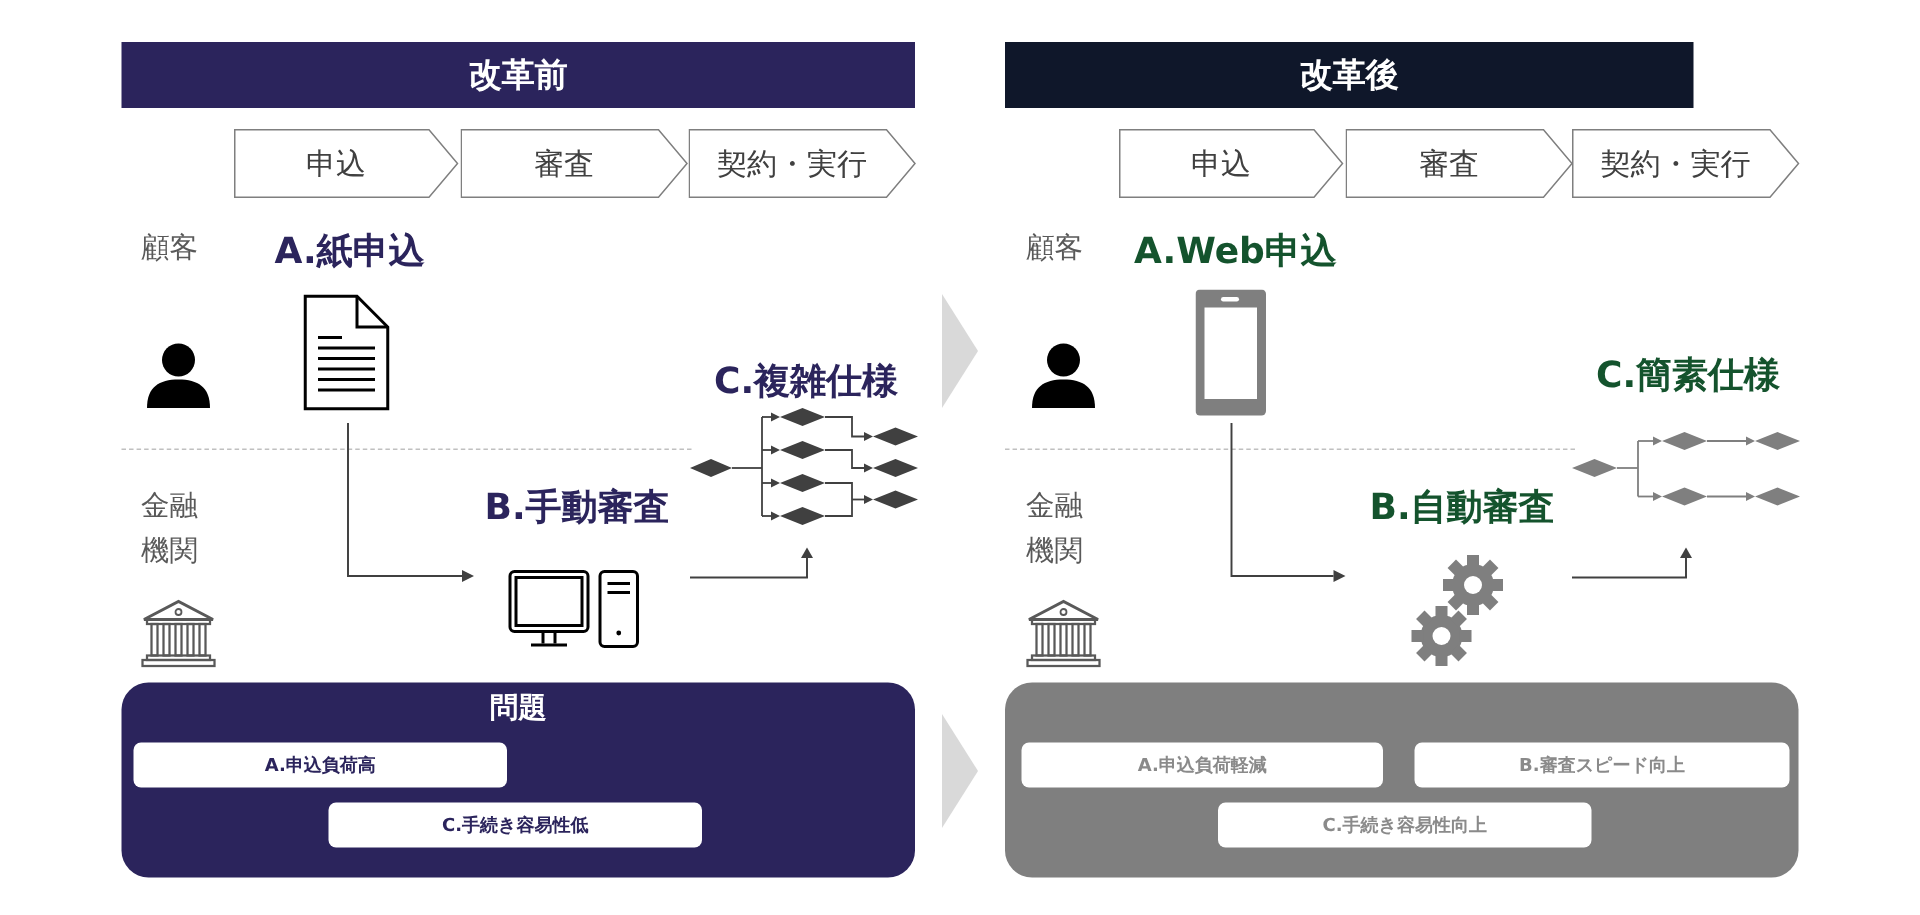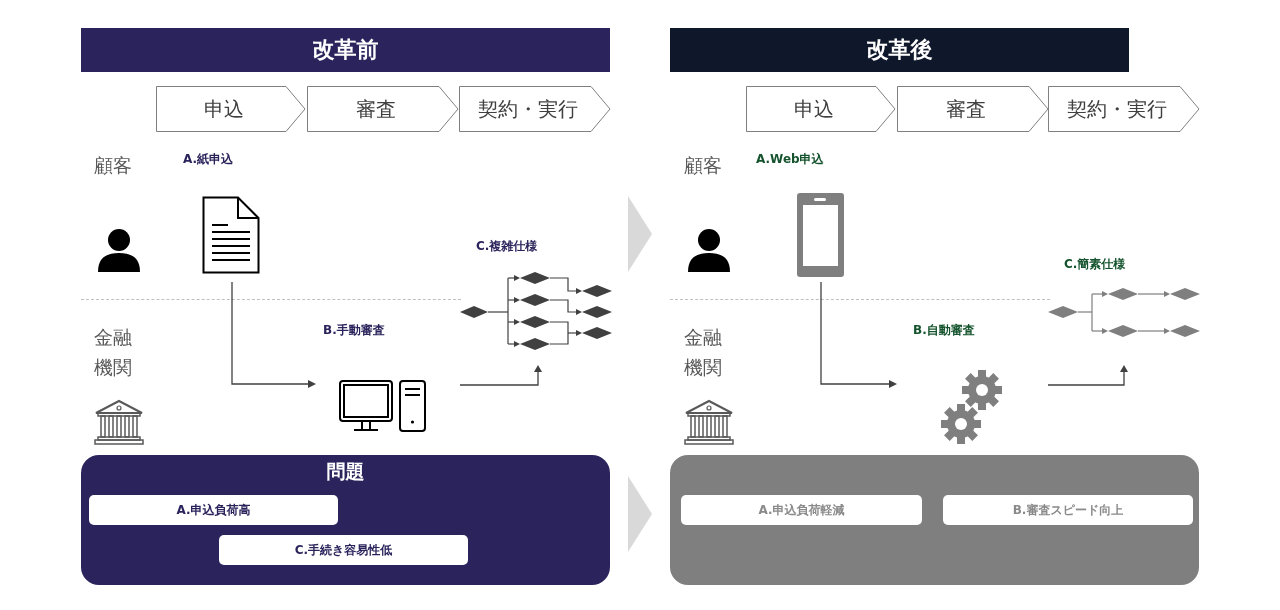--- a/index.html
+++ b/index.html
@@ -5,21 +5,21 @@
   html,body{margin:0;padding:0;background:#ffffff;}
   body{width:1280px;height:610px;position:relative;overflow:hidden;font-family:"DejaVu Sans","Liberation Sans",sans-serif;}
   .abs{position:absolute;}
   .hdr{position:absolute;height:44px;color:#fff;font-weight:bold;font-size:22px;display:flex;align-items:center;justify-content:center;}
   .hdr.before{left:81px;top:28px;width:529px;background:#2b245c;}
   .hdr.after{left:670px;top:28px;width:459px;background:#0f172a;}
   .step{position:absolute;top:86px;height:46px;display:flex;align-items:center;justify-content:center;font-size:20px;color:#404040;}
   .step svg{position:absolute;left:0;top:0;}
   .step span{position:relative;padding-right:14px;}
   .rowlbl{position:absolute;font-size:19px;color:#595959;line-height:30px;}
-  .ttl{position:absolute;font-size:12px;font-weight:bold;white-space:nowrap;}
+  .ttl{position:absolute;font-size:24px;font-weight:bold;white-space:nowrap;}
   .ttl.navy{color:#2b245c;}
   .ttl.gray{color:#14532d;}
   .divider{position:absolute;top:299px;height:0;border-top:1px dashed #c0c0c0;}
   .box{position:absolute;top:455px;width:529px;height:130px;border-radius:18px;}
   .box.before{left:81px;background:#2b245c;}
   .box.after{left:670px;background:#7f7f7f;}
   .box .bt{position:absolute;left:0;right:0;top:4px;text-align:center;color:#fff;font-weight:bold;font-size:19px;}
   .pill{position:absolute;height:30px;background:#fff;border-radius:5px;display:flex;align-items:center;justify-content:center;font-weight:bold;font-size:12px;white-space:nowrap;}
   .box.before .pill{color:#2b245c;}
   .box.after .pill{color:#8a8a8a;}
@@ -243,21 +243,21 @@
       <circle r="6" fill="#fff"></circle>
     </g>
   </g>
 </svg>
 
 <svg class="abs" style="left:1046px;top:364px;" width="90" height="24">
   <path d="M2,21 H78 V8" fill="none" stroke="#404040" stroke-width="1.3"></path>
   <polygon points="74,8 78,1 82,8" fill="#404040"></polygon>
 </svg>
 
-<div class="ttl gray" style="left:1064px;top:256px;">C.簡素仕様</div>
+<div class="ttl gray" style="left:1064px;top:234px;">C.簡素仕様</div>
 
 <svg class="abs" style="left:1046px;top:280px;" width="156" height="62">
   <g fill="#7f7f7f">
     <polygon points="2,32 17,26 32,32 17,38"></polygon>
     <polygon points="62,14 77,8 92,14 77,20"></polygon>
     <polygon points="62,51 77,45 92,51 77,57"></polygon>
     <polygon points="124,14 139,8 154,14 139,20"></polygon>
     <polygon points="124,51 139,45 154,51 139,57"></polygon>
   </g>
   <g fill="none" stroke="#7f7f7f" stroke-width="1.2">
@@ -272,13 +272,14 @@
     <polygon points="56,11 62,14 56,17"></polygon>
       <polygon points="56,48 62,51 56,54"></polygon>
     <polygon points="118,11 124,14 118,17"></polygon>
       <polygon points="118,48 124,51 118,54"></polygon>
   </g>
 </svg>
 
 <div class="box after">
   <div class="pill" style="left:11px;top:40px;width:241px;">A.申込負荷軽減</div>
   <div class="pill" style="left:273px;top:40px;width:250px;">B.審査スピード向上</div>
+  <div class="pill" style="left:142px;top:80px;width:249px;">C.手続き容易性向上</div>
 </div>
 
 </body></html>

